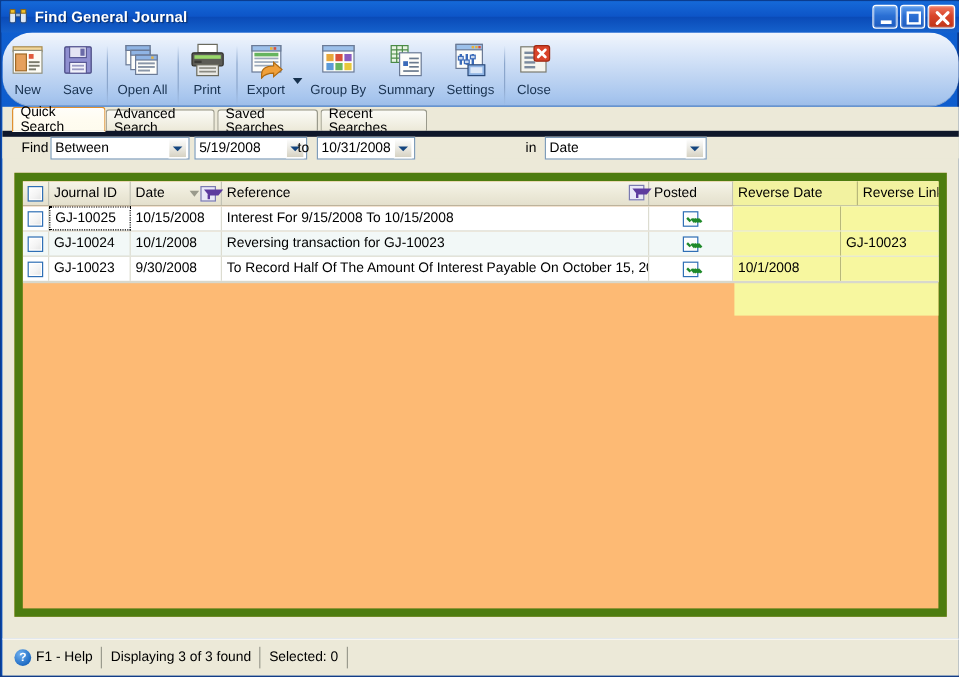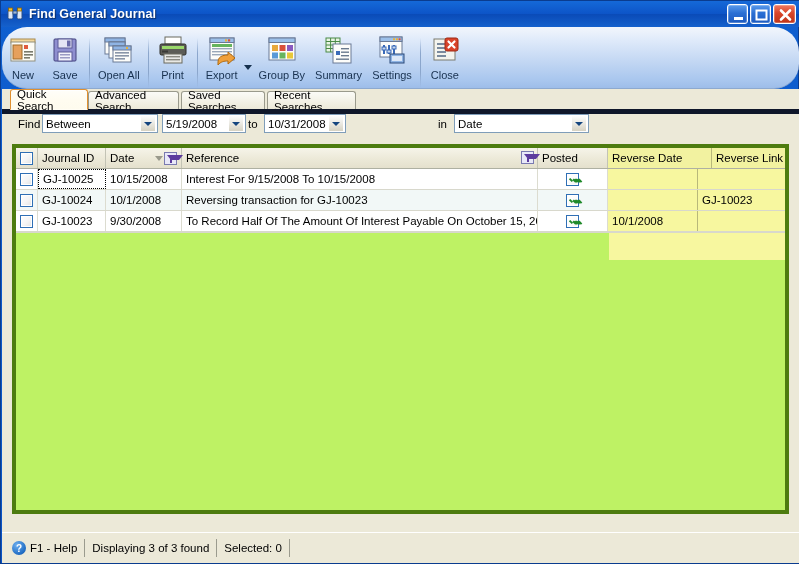--- a/index.html
+++ b/index.html
@@ -119,22 +119,22 @@
     display:flex; align-items:center; justify-content:center;
   }
   .cbarrow {
     width:0; height:0; border-left:4px solid transparent; border-right:4px solid transparent;
     border-top:4px solid #14457f;
   }
 
   
   #grid {
     position:absolute; left:10px; top:55px; width:777px; height:370px;
-    background:#bef264;
-    border:4px solid #4d7c0f;
+    background:#fdba74;
+    border:7px solid #4d7c0f;
     overflow:hidden;
   }
   #yellowband {
     position:absolute; left:593px; top:0px; width:183px; height:112px;
     background:#f7f79f;
   }
   #hdr {
     position:absolute; left:0; top:0; width:100%; height:21px;
     background:linear-gradient(180deg,#f6f4e9 0%,#ece9d8 55%,#e4e0cd 100%);
     border-bottom:1px solid #aeb0a2;
@@ -447,21 +447,21 @@
     </div>
 
     <div id="panel">
       <div class="lbl" style="left:16px;">Find</div>
       <div class="combo" style="left:40px; width:116px;">
         <span class="txt">Between</span>
         <span class="btn">
             <span class="cbarrow"></span>
           </span>
       </div>
-      <div class="combo" style="left:160px; width:84px;justify-content:flex-end;">
+      <div class="combo" style="left:160px; width:94px;justify-content:flex-end;">
         <span class="txt">5/19/2008</span>
         <span class="btn">
             <span class="cbarrow"></span>
           </span>
       </div>
       <div class="lbl" style="left:246px;">to</div>
       <div class="combo" style="left:262px; width:82px;">
         <span class="txt">10/31/2008</span>
         <span class="btn">
             <span class="cbarrow"></span>

